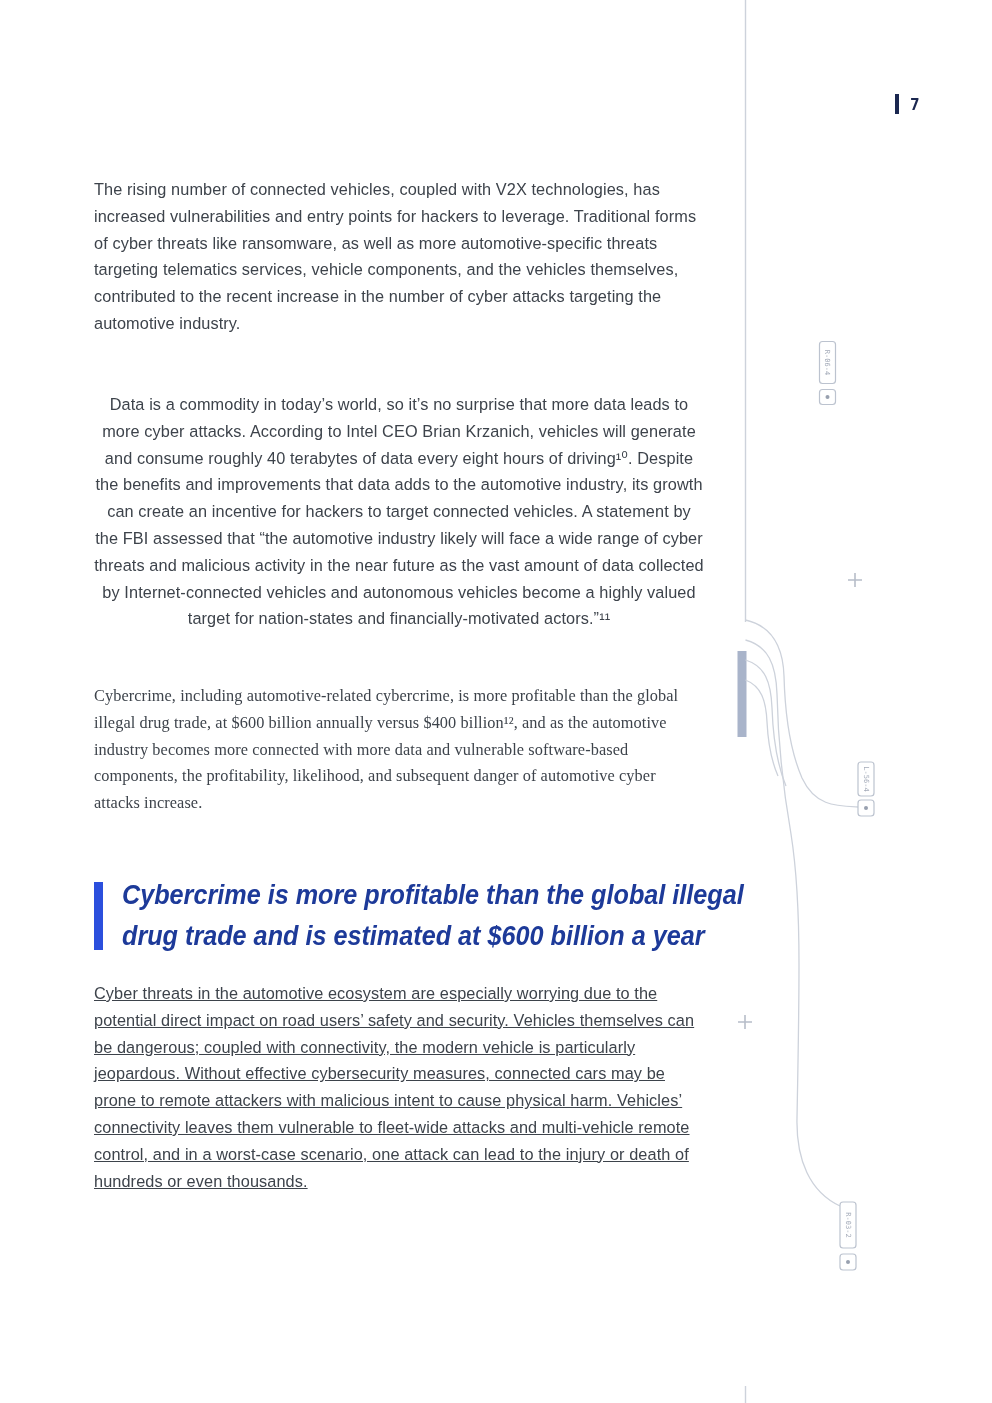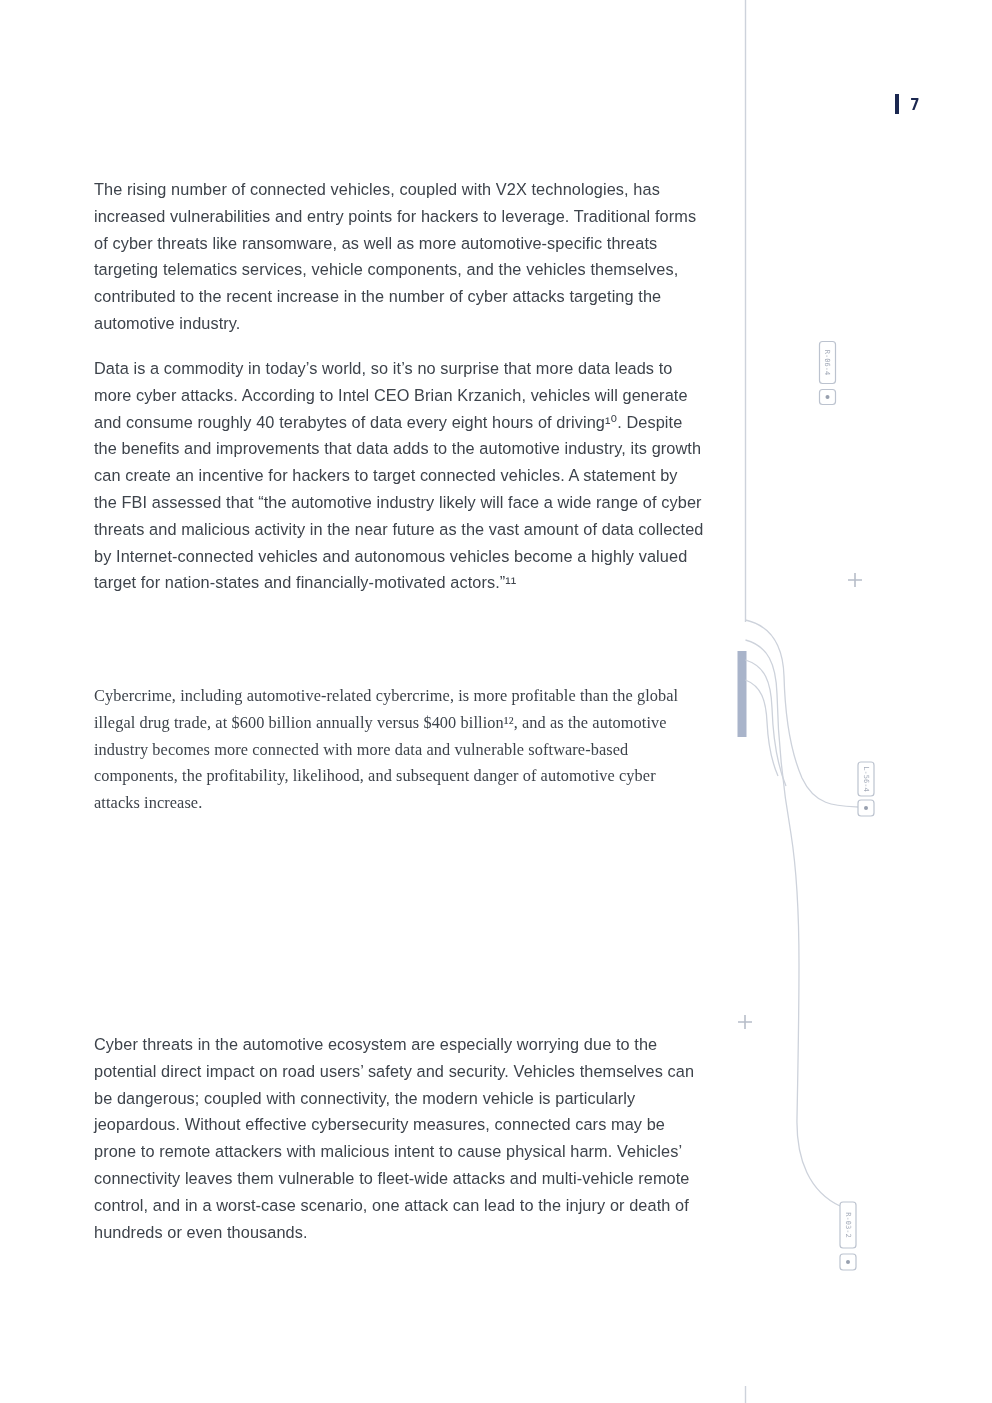--- a/index.html
+++ b/index.html
@@ -47,23 +47,23 @@
     position: absolute;
     left: 94px;
     width: 610px;
     margin: 0;
     color: #3d434b;
     font-size: 16.3px;
     line-height: 26.8px;
     letter-spacing: 0.1px;
   }
   .para-1 { top: 168px; margin-top: 8px; }
-  .para-2 { top: 355px; }
+  .para-2 { top: 391px; text-align: center; }
   .para-3 { top: 683px; font-family: Liberation Serif, serif; }
-  .para-4 { top: 1031px; }
+  .para-4 { top: 980px; text-decoration: underline; }
   .pull-quote {
     position: absolute;
     left: 94px;
     top: 874px;
     width: 780px;
   }
   .quote-bar {
     position: absolute;
     left: 0;
     top: 8px;
@@ -129,16 +129,23 @@
 
   <div class="page-num">
     <span class="pn-bar"></span>
     <span class="pn-text">7</span>
   </div>
 
   <p class="body-para para-1">The rising number of connected vehicles, coupled with V2X technologies, has increased vulnerabilities and entry points for hackers to leverage. Traditional forms of cyber threats like ransomware, as well as more automotive-specific threats targeting telematics services, vehicle components, and the vehicles themselves, contributed to the recent increase in the number of cyber attacks targeting the automotive industry.</p>
   <p class="body-para para-2">Data is a commodity in today’s world, so it’s no surprise that more data leads to more cyber attacks. According to Intel CEO Brian Krzanich, vehicles will generate and consume roughly 40 terabytes of data every eight hours of driving¹⁰. Despite the benefits and improvements that data adds to the automotive industry, its growth can create an incentive for hackers to target connected vehicles. A statement by the FBI assessed that “the automotive industry likely will face a wide range of cyber threats and malicious activity in the near future as the vast amount of data collected by Internet-connected vehicles and autonomous vehicles become a highly valued target for nation-states and financially-motivated actors.”¹¹</p>
   <p class="body-para para-3">Cybercrime, including automotive-related cybercrime, is more profitable than the global illegal drug trade, at $600 billion annually versus $400 billion¹², and as the automotive industry becomes more connected with more data and vulnerable software-based components, the profitability, likelihood, and subsequent danger of automotive cyber attacks increase.</p>
 
+  <div class="pull-quote">
+    <div class="quote-bar"></div>
+    <div class="quote-text">
+      <div>Cybercrime is more profitable than the global illegal</div>
+      <div>drug trade and is estimated at $600 billion a year</div>
+    </div>
+  </div>
 
   <p class="body-para para-4">Cyber threats in the automotive ecosystem are especially worrying due to the potential direct impact on road users’ safety and security. Vehicles themselves can be dangerous; coupled with connectivity, the modern vehicle is particularly jeopardous. Without effective cybersecurity measures, connected cars may be prone to remote attackers with malicious intent to cause physical harm. Vehicles’ connectivity leaves them vulnerable to fleet-wide attacks and multi-vehicle remote control, and in a worst-case scenario, one attack can lead to the injury or death of hundreds or even thousands.</p>
 
 </div>
 
 </body></html>

